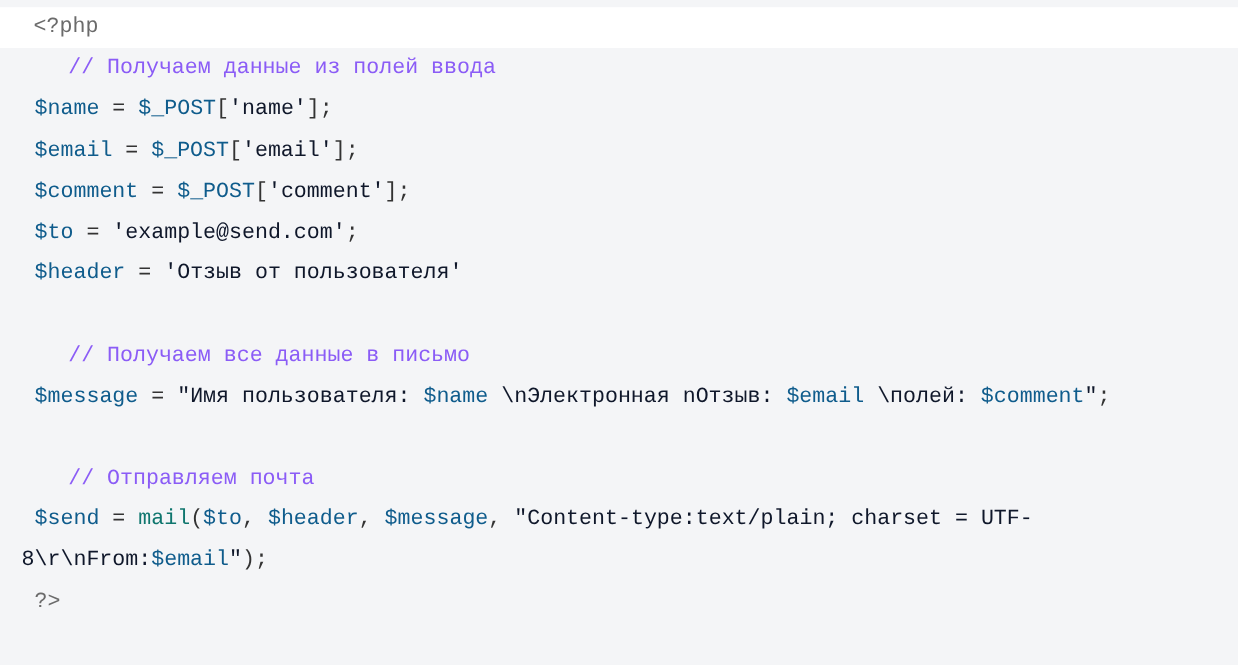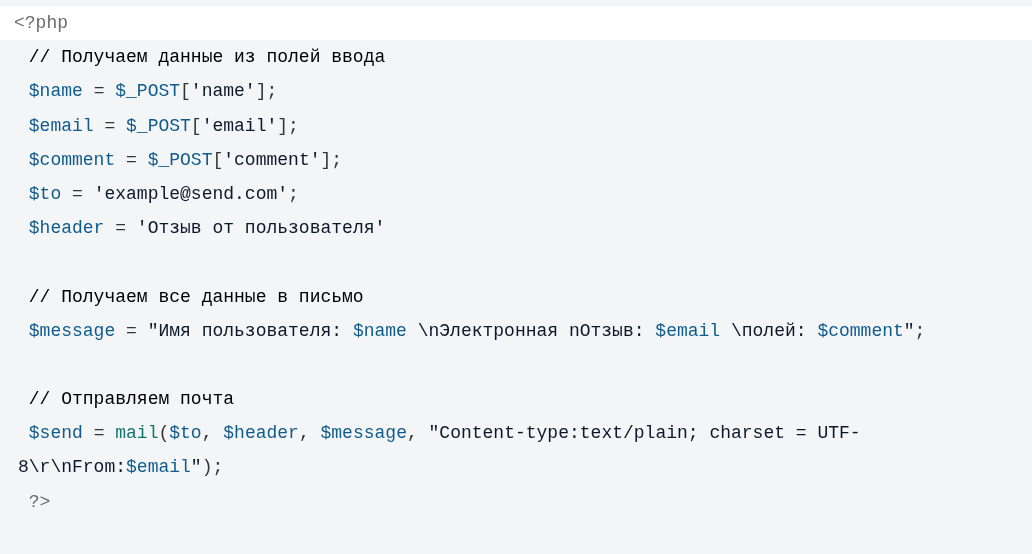--- a/index.html
+++ b/index.html
@@ -14,25 +14,25 @@
   .code-block {
     background: #f4f5f7;
     padding: 6px 18px 10px 18px;
     white-space: pre-wrap;
     word-wrap: break-word;
     color: #333;
   }
   .first-line-bg {
     background: #ffffff;
     margin: 0 -18px;
-    padding: 0 14px;
+    padding: 0 28px;
     display: block;
   }
   .c-tag    { color: #6b6b6b; }        
-  .c-comment{ color: #000000; }        
+  .c-comment{ color: #8b5cf6; margin-left: 28px; }        
   .c-var    { color: #0f5c8c; font-weight: normal; } 
   .c-op     { color: #333; }           
   .c-str    { color: #0f172a; }        
   .c-func   { color: #0f766e; }        
 </style>
 </head>
 <body>
 
 <div class="code-block"><span class="first-line-bg"><span class="c-tag">&lt;?php</span></span> <span class="c-comment">// Получаем данные из полей ввода</span>
  <span class="c-var">$name</span><span class="c-op"> = </span><span class="c-var">$_POST</span><span class="c-op">[</span><span class="c-str">'name'</span><span class="c-op">]</span><span class="c-op">;</span>

